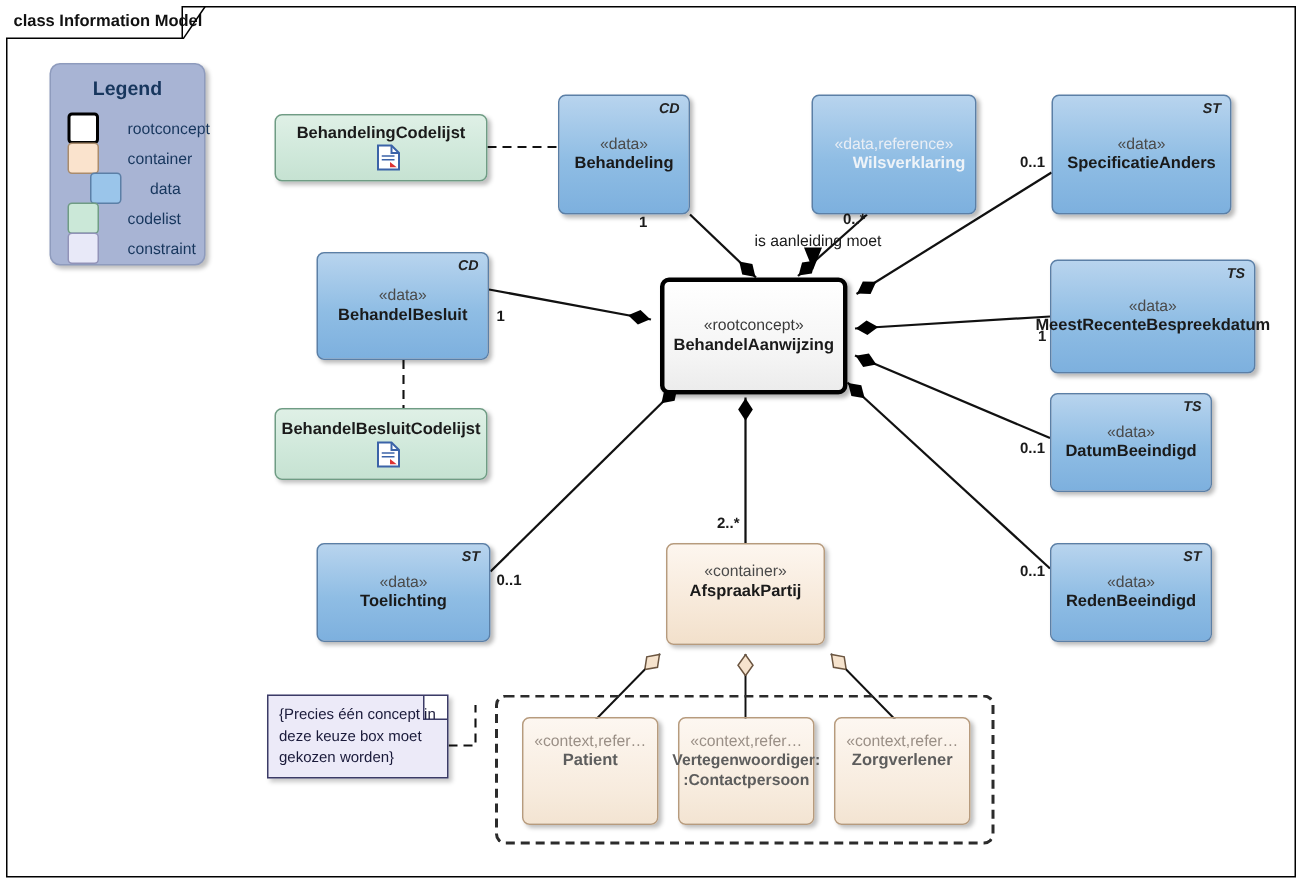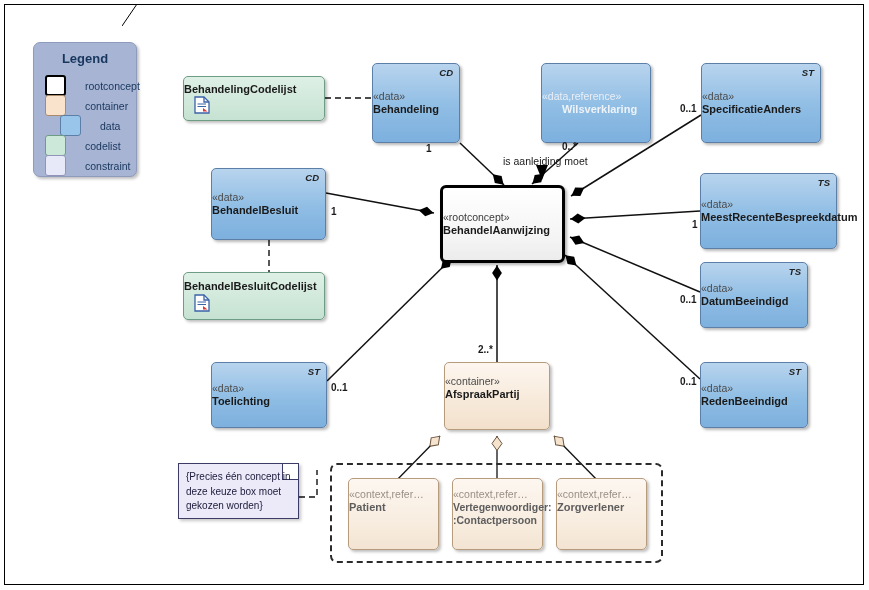--- a/index.html
+++ b/index.html
@@ -10,21 +10,21 @@
   .frame{position:absolute;left:4px;top:4px;width:860px;height:581px;border:1px solid #000;box-sizing:border-box;}
   .frame-tab{position:absolute;left:4px;top:4px;width:118px;height:22px;box-sizing:border-box;
       border:1px solid #000;border-top:none;border-left:none;background:#fff;}
   .frame-tab-inner{position:absolute;left:5px;top:4px;font-size:11px;font-weight:bold;color:#111;white-space:nowrap;}
   .frame-tab-corner{position:absolute;left:122px;top:4px;width:16px;height:22px;overflow:hidden;}
 
   svg.layer{position:absolute;left:0;top:0;width:869px;height:590px;pointer-events:none;}
 
   
   .node{position:absolute;box-sizing:border-box;border-radius:5px;
-        display:flex;flex-direction:column;align-items:flex-start;justify-content:center;
+        display:flex;flex-direction:column;align-items:center;justify-content:center;
         text-align:center;line-height:1.25;}
   .node .stereo{font-size:10.5px;color:#4a4a4a;white-space:nowrap;}
   .node .nm{font-size:11px;font-weight:bold;color:#1a1a1a;white-space:nowrap;}
   .node .corner{position:absolute;right:6px;top:3px;font-size:9.5px;font-style:italic;color:#222;font-weight:bold;}
 
   .data-node{background:linear-gradient(180deg,#b8d4ee 0%,#8fbde4 55%,#7db0de 100%);
              border:1px solid #5b7fa6;box-shadow:2px 2px 3px rgba(0,0,0,.28);}
   .codelist-node{background:linear-gradient(180deg,#dff0e6 0%,#cfe8da 60%,#c6e2d2 100%);
              border:1px solid #6f9c84;box-shadow:2px 2px 3px rgba(0,0,0,.25);
              flex-direction:column;justify-content:center;}
@@ -71,20 +71,23 @@
 
   
   .docicon{width:16px;height:18px;margin-left:10px;flex:0 0 auto;}
 </style>
 </head>
 <body>
 
 <div id="canvas">
 
   <div class="frame"></div>
+  <div class="frame-tab">
+    <span class="frame-tab-inner">class Information Model</span>
+  </div>
   <svg class="frame-tab-corner" viewBox="0 0 16 22">
     <line x1="0" y1="22" x2="15" y2="0" stroke="#000" stroke-width="1"></line>
     <line x1="15" y1="0" x2="15" y2="0" stroke="#000" stroke-width="1"></line>
   </svg>
 
   <svg class="layer" viewBox="0 0 869 590">
     <defs>
       <marker id="blackdia" markerWidth="16" markerHeight="11" refX="15.5" refY="5.5" orient="auto" markerUnits="userSpaceOnUse">
         <path d="M0,5.5 L7.5,0.6 L15,5.5 L7.5,10.4 Z" fill="#000"></path>
       </marker>

